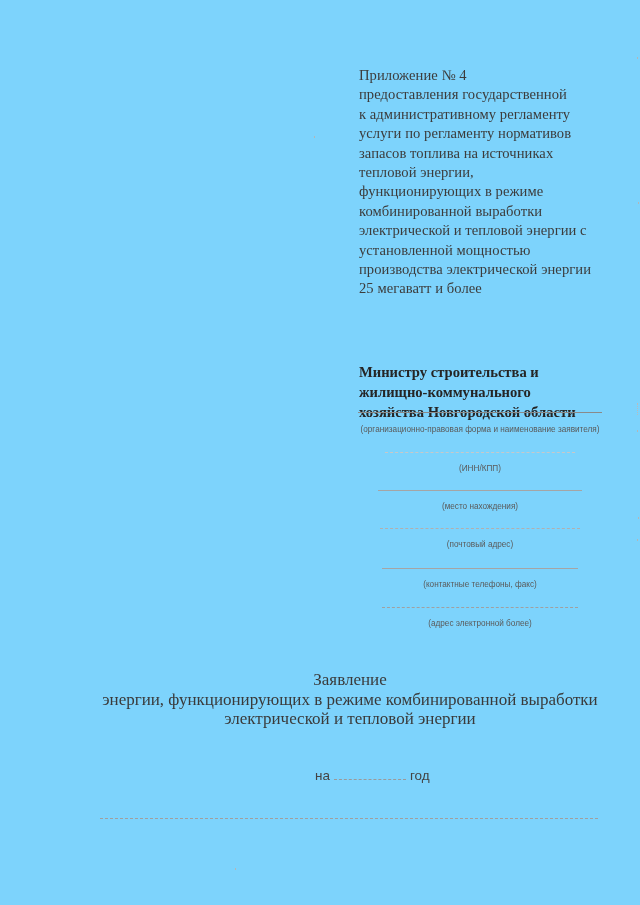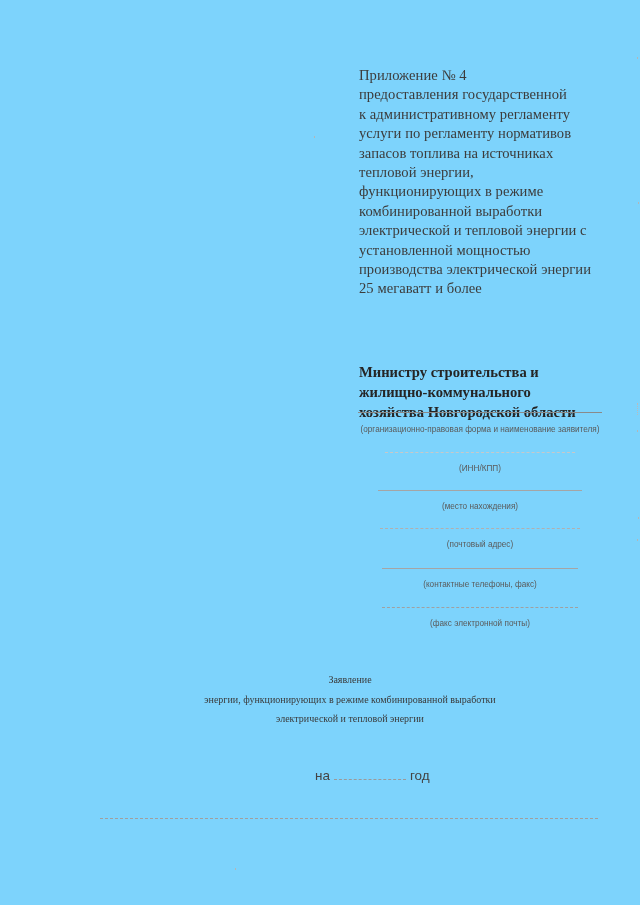--- a/index.html
+++ b/index.html
@@ -70,21 +70,21 @@
       color: #5a5a5a;
       margin-top: 10px;
       white-space: nowrap;
     }
     .title-block {
       position: absolute;
       left: 90px;
       top: 670px;
       width: 520px;
       text-align: center;
-      font-size: 10px;
+      font-size: 17px;
       line-height: 19.5px;
       color: #3a3a3a;
     }
     .title-block .line {
       display: block;
       white-space: nowrap;
     }
     .year-line {
       position: absolute;
       left: 315px;
@@ -163,21 +163,21 @@
     <div class="caption" style="margin-top:11px;">(контактные телефоны, факс)</div>
   </div>
 
   <div class="field" style="top:528px;">
     <div class="rule" style="width:200px; border-top-color:#b0b0b0;"></div>
     <div class="caption" style="margin-top:11px;">(почтовый адрес)</div>
   </div>
 
   <div class="field" style="top:607px;">
     <div class="rule" style="width:196px; border-top-color:#a0a0a0;"></div>
-    <div class="caption" style="margin-top:11px;">(факс электронной почты)</div>
+    <div class="caption" style="margin-top:11px;">(адрес электронной более)</div>
   </div>
 
   <div class="title-block">
     <span class="line">Заявление</span>
     <span class="line">энергии, функционирующих в режиме комбинированной выработки</span>
     <span class="line">электрической и тепловой энергии</span>
   </div>
 
   <div class="year-line">
     <span>на</span><span class="blank"></span><span>год</span>

